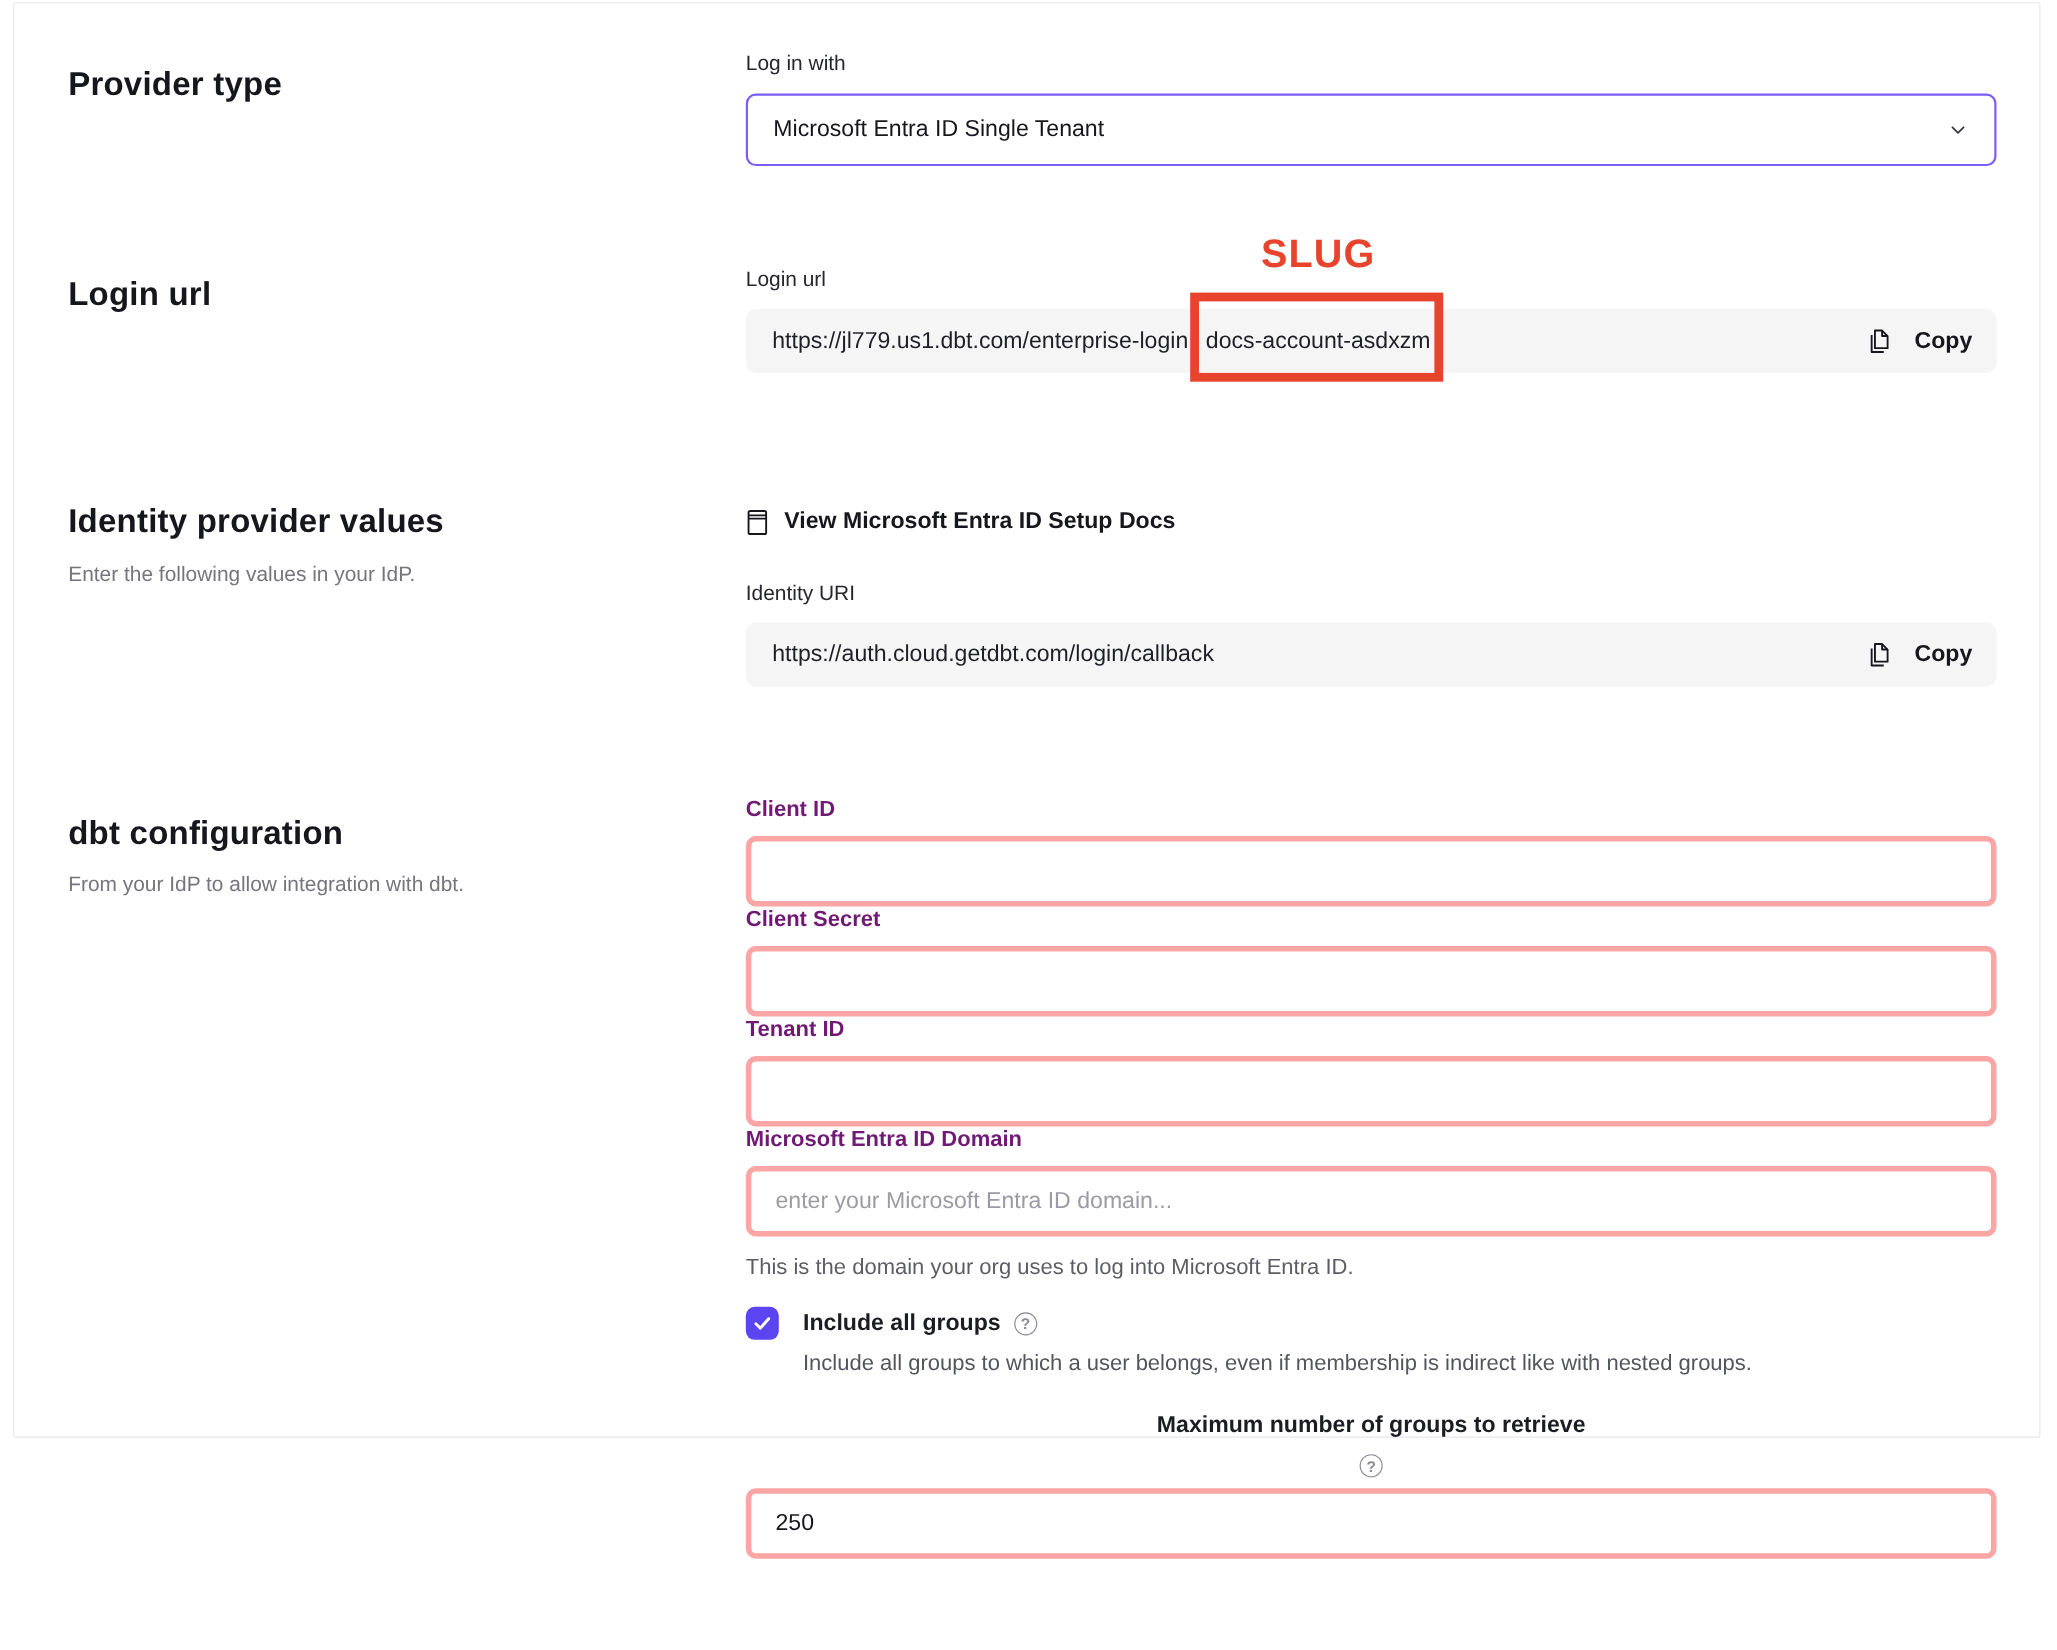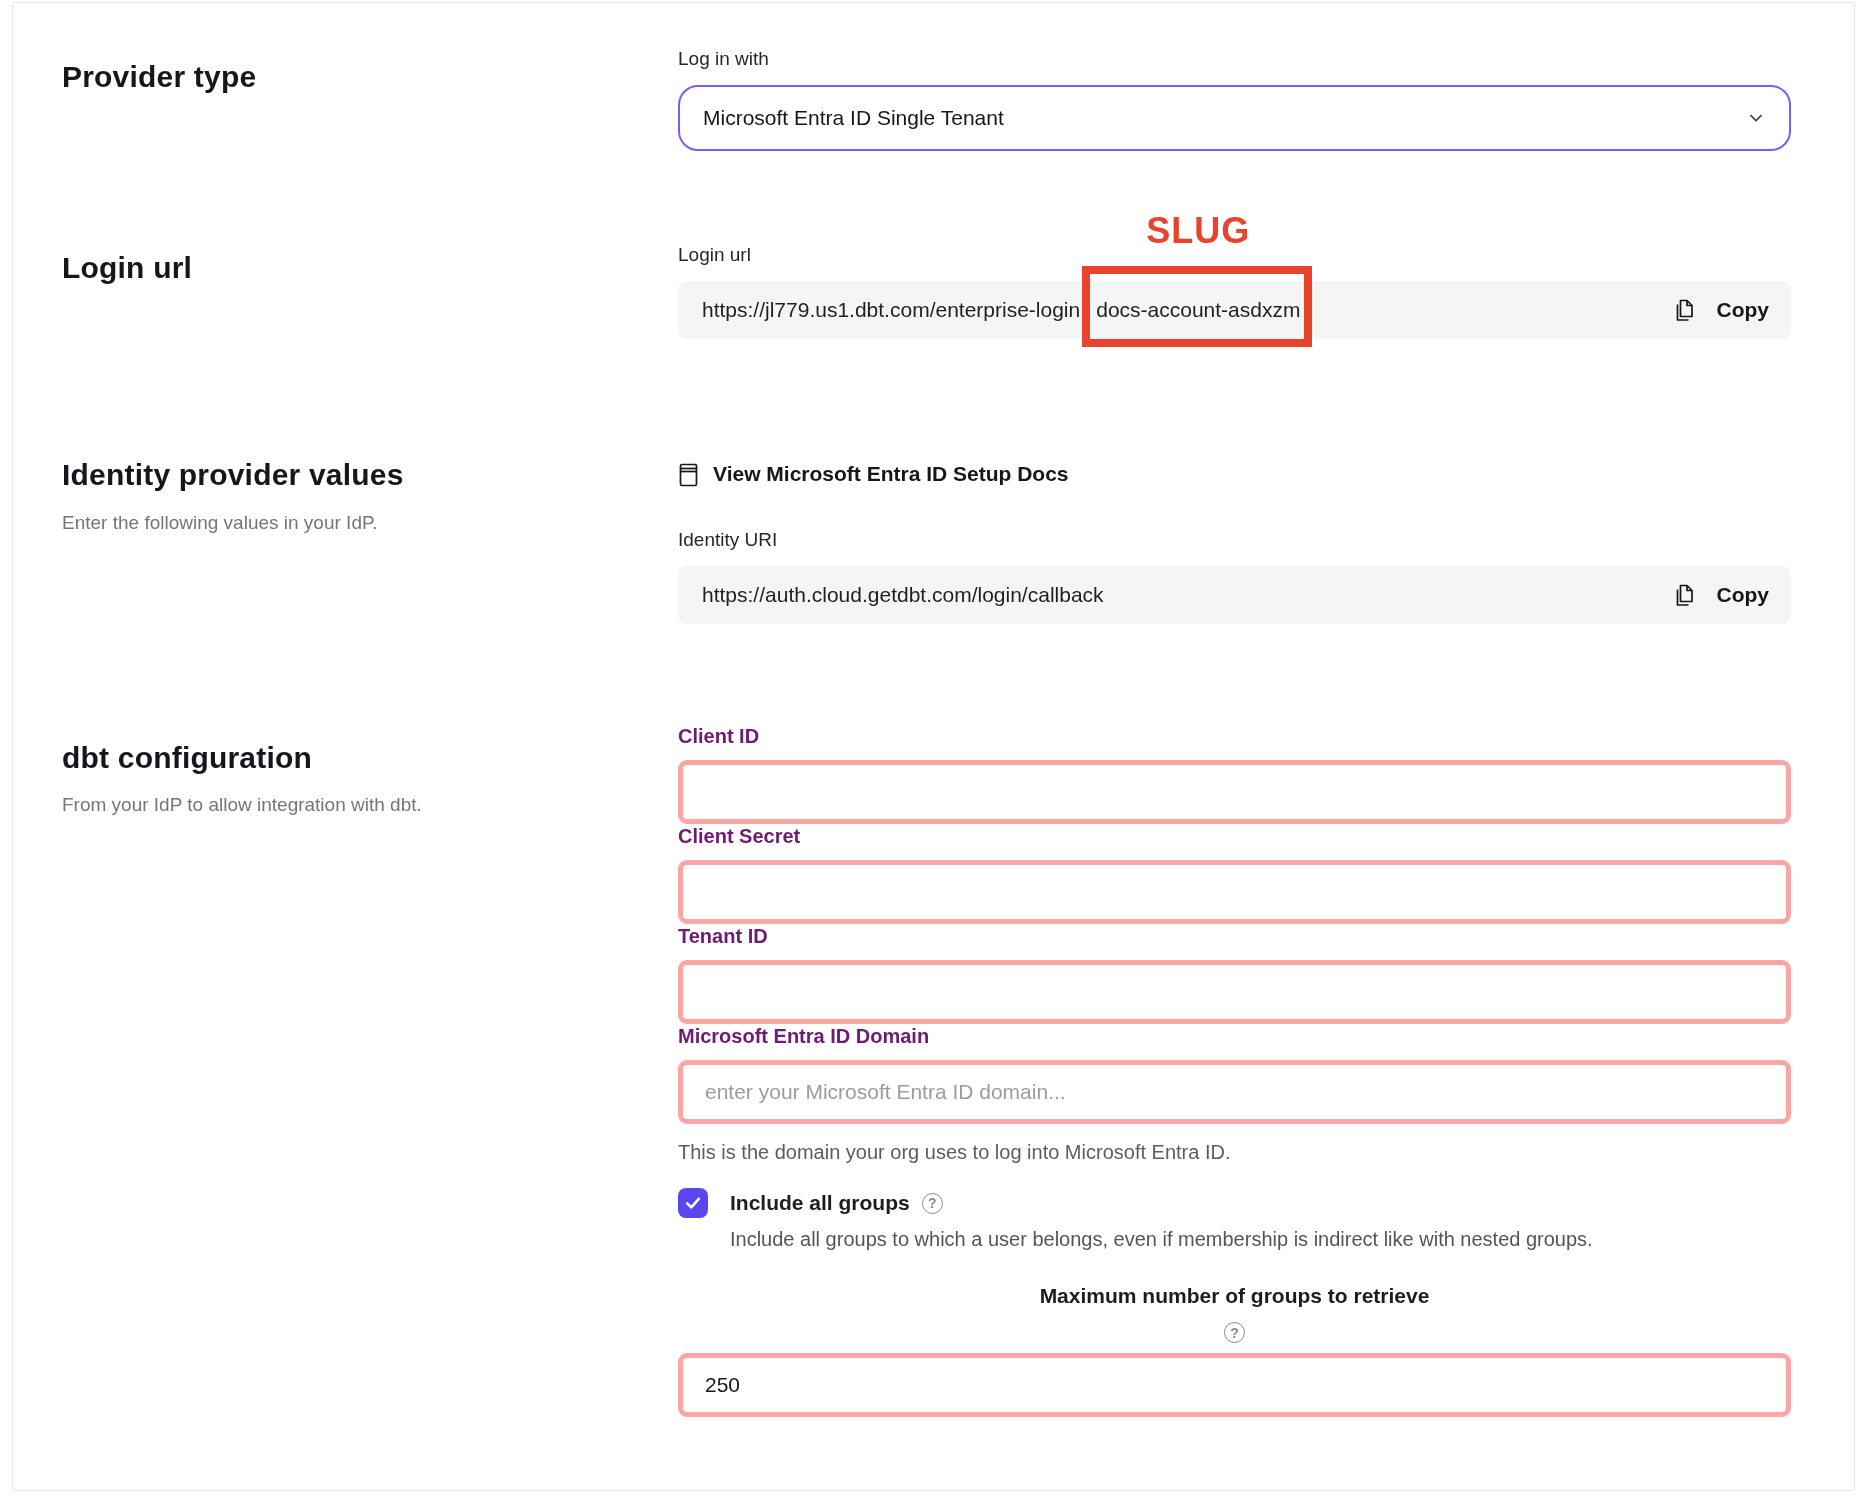--- a/index.html
+++ b/index.html
@@ -1,30 +1,30 @@
 <!DOCTYPE html>
 <html><head>
 <meta charset="utf-8">
 <style>
   * { margin:0; padding:0; box-sizing:border-box; }
   html,body { width:1870px; height:1500px; background:#ffffff; overflow:hidden;
               font-family:"Liberation Sans","DejaVu Sans",sans-serif; color:#16161d; }
-  .card { position:absolute; left:12px; top:2px; width:1843px; height:1489px;
+  .card { position:absolute; left:12px; top:2px; width:1843px; height:1305px;
           background:#fff; border:1px solid #e7e7ea; border-radius:2px;
-          padding:44px 63px 0 49px; }
+          padding:44px 39px 0 49px; }
   .row { display:grid; grid-template-columns:616px 1fr; }
   .row-2 { margin-top:92px; }
   .row-3 { margin-top:117px; }
   .row-4 { margin-top:100px; }
   h2.section-heading { font-size:30px; font-weight:600; line-height:38px; color:#16161d; letter-spacing:.2px; }
   .section-subtitle { font-size:19px; line-height:24px; color:#75757c; margin-top:17px; }
   .field-label { display:block; font-size:19px; line-height:24px; font-weight:500; color:#26272d; }
   
   .select-box { margin-top:14px; position:relative; height:66px; width:100%;
-                border:2px solid #7c5cfa; border-radius:20px; background:#fff;
+                border:2px solid #7c5cfa; border-radius:9px; background:#fff;
                 display:flex; align-items:center; padding:0 60px 0 23px; cursor:pointer; }
   .select-value { font-size:21px; color:#16161d; }
   .select-chevron { position:absolute; right:22px; top:50%; transform:translateY(-50%); display:flex; }
   
   .readonly-field { margin-top:14px; height:58px; background:#f5f5f6; border-radius:9px;
                     display:flex; align-items:center; justify-content:space-between;
                     padding:0 22px 0 24px; }
   .url-text { font-size:21px; color:#1f2026; white-space:nowrap; }
   .copy-btn { display:flex; align-items:center; gap:22px; background:none; border:none;
               font-family:inherit; font-size:21px; font-weight:600; color:#16161d; cursor:pointer; }

